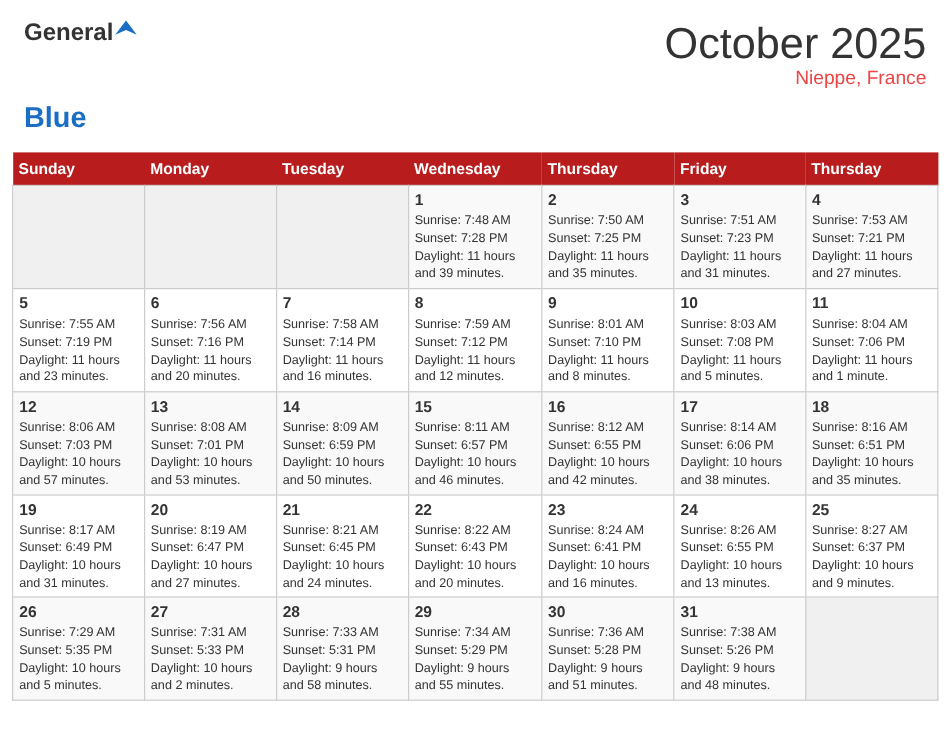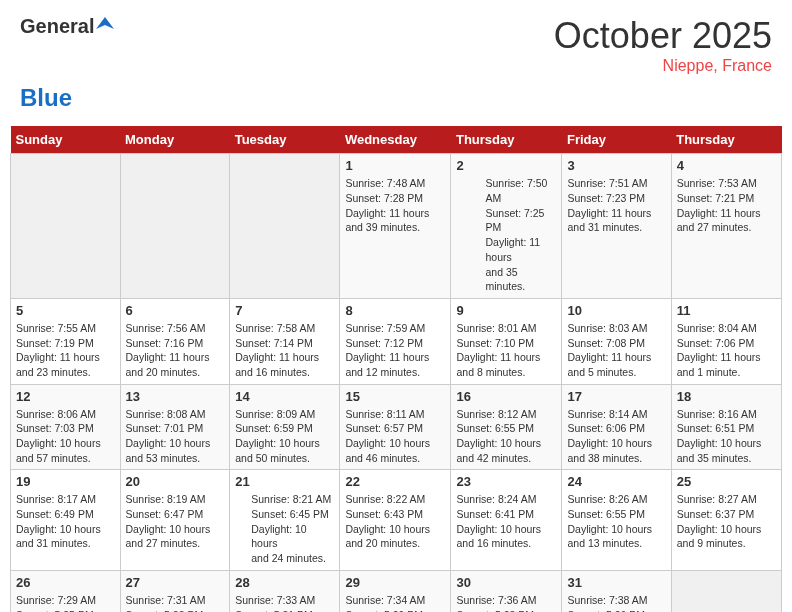--- a/index.html
+++ b/index.html
@@ -134,21 +134,21 @@
         <td class="empty-cell"></td>
         <td>
           <div class="day-num">1</div>
           <div class="day-info" style="white-space: pre-line;">Sunrise: 7:48 AM
 Sunset: 7:28 PM
 Daylight: 11 hours
 and 39 minutes.</div>
         </td>
         <td>
           <div class="day-num">2</div>
-          <div class="day-info" style="white-space: pre-line; margin-left: 29px;">Sunrise: 7:50 AM
+          <div class="day-info" style="white-space: pre-line;">Sunrise: 7:50 AM
 Sunset: 7:25 PM
 Daylight: 11 hours
 and 35 minutes.</div>
         </td>
         <td>
           <div class="day-num">3</div>
           <div class="day-info" style="white-space: pre-line;">Sunrise: 7:51 AM
 Sunset: 7:23 PM
 Daylight: 11 hours
 and 31 minutes.</div>
@@ -273,21 +273,21 @@
         </td>
         <td>
           <div class="day-num">20</div>
           <div class="day-info" style="white-space: pre-line;">Sunrise: 8:19 AM
 Sunset: 6:47 PM
 Daylight: 10 hours
 and 27 minutes.</div>
         </td>
         <td>
           <div class="day-num">21</div>
-          <div class="day-info" style="white-space: pre-line; margin-left: 16px;">Sunrise: 8:21 AM
+          <div class="day-info" style="white-space: pre-line;">Sunrise: 8:21 AM
 Sunset: 6:45 PM
 Daylight: 10 hours
 and 24 minutes.</div>
         </td>
         <td>
           <div class="day-num">22</div>
           <div class="day-info" style="white-space: pre-line;">Sunrise: 8:22 AM
 Sunset: 6:43 PM
 Daylight: 10 hours
 and 20 minutes.</div>

